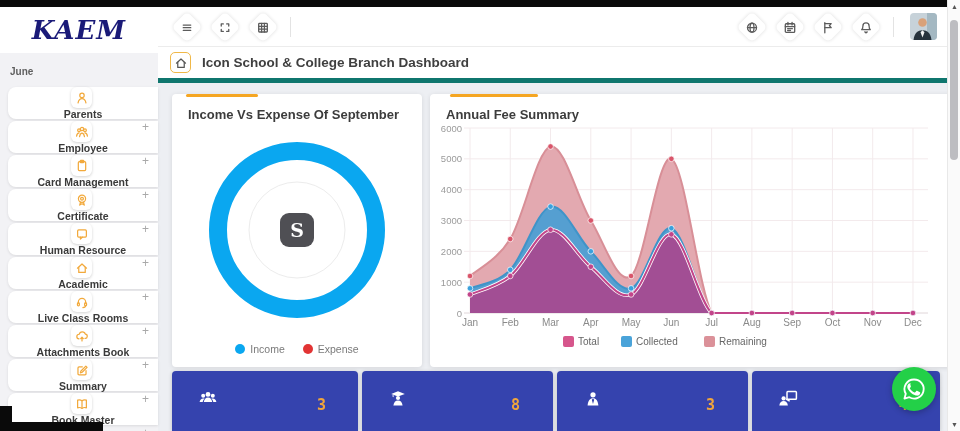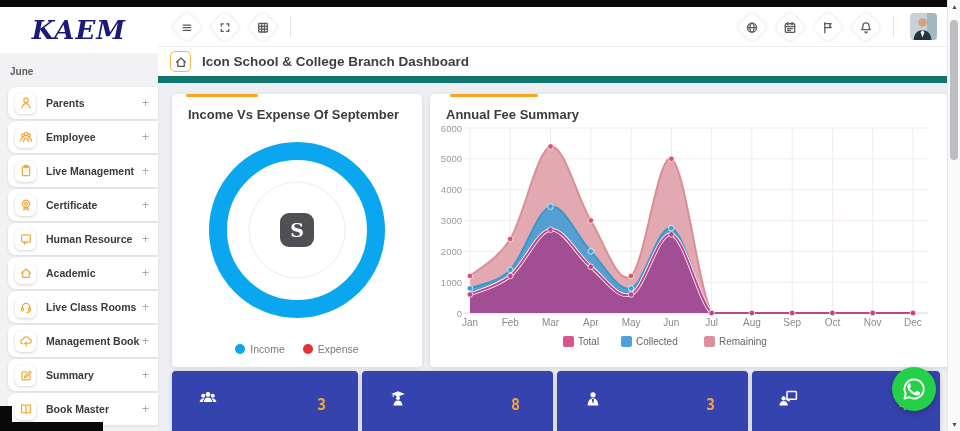--- a/index.html
+++ b/index.html
@@ -20,21 +20,21 @@
   .corner-a{position:absolute;left:0;top:406px;width:12px;height:25px;background:#0a0a0a;}
   .corner-b{position:absolute;left:0;top:422px;width:103px;height:9px;background:#0a0a0a;}
 
   
   .sidebar{position:absolute;left:0;top:7px;width:158px;height:424px;background:#f2f2f5;}
   .logo-area{height:46px;background:#fff;display:flex;align-items:center;justify-content:center;
     font-family:"DejaVu Serif",serif;font-style:italic;font-weight:bold;font-size:26px;
     color:var(--logo-navy);letter-spacing:1px;}
   .main-label{font-size:10px;font-weight:bold;color:#5f5f5f;margin:13px 0 10px 10px;}
   .menu-item{height:32px;margin:0 0 2px 8px;background:#fff;border-radius:8px 0 0 8px;
-    display:flex;align-items:center;box-shadow:0 1px 3px rgba(0,0,0,.10);cursor:pointer;}
+    display:flex;align-items:center;box-shadow:0 1px 3px rgba(0,0,0,.10);cursor:pointer;flex-direction:column;}
   .icon-tile{width:21px;height:21px;margin:0 10px 0 7px;border-radius:6px;background:#fff;
     box-shadow:0 1px 3px rgba(0,0,0,.18);display:flex;align-items:center;justify-content:center;
     color:var(--sidebar-icon);flex:none;}
   .icon-tile svg{width:14px;height:14px;}
   .menu-item .lbl{font-size:10.5px;font-weight:bold;color:#3a3a3a;white-space:nowrap;}
   .menu-item .plus{margin-left:auto;margin-right:9px;color:#a9a9a9;font-size:12px;}
 
   
   .topbar{position:absolute;left:158px;top:7px;width:789px;height:40px;background:#fff;
     border-bottom:1px solid #ececec;display:flex;align-items:center;padding:0 10px;}
@@ -46,21 +46,21 @@
   .search-wrap{position:relative;margin-left:8px;flex:none;}
   .search-wrap input{width:155px;height:24px;border:1px solid #e0e0e0;border-radius:4px;
     font-size:10.5px;color:#666;padding:0 26px 0 9px;outline:none;font-family:inherit;}
   .search-wrap input::placeholder{color:#a9a9a9;}
   .search-ic{position:absolute;right:6px;top:4px;width:15px;height:15px;color:#9a9a9a;}
   .tb-right{margin-left:auto;display:flex;align-items:center;}
   .avatar{width:27px;height:27px;border-radius:4px;overflow:hidden;margin-left:8px;cursor:pointer;flex:none;}
 
   
   .breadcrumb{position:absolute;left:158px;top:47px;width:789px;height:36px;background:#fff;
-    border-bottom:7px solid #0f766e;display:flex;align-items:center;padding:0 12px;}
+    border-bottom:5px solid #0f766e;display:flex;align-items:center;padding:0 12px;}
   .home-tile{width:21px;height:21px;border:1px solid #f0b848;border-radius:5px;background:#fff;
     display:flex;align-items:center;justify-content:center;color:#555;cursor:pointer;flex:none;}
   .home-tile svg{width:14px;height:14px;}
   .bc-title{margin-left:11px;font-size:13.5px;color:#3f3f3f;font-weight:bold;}
 
   
   .card{position:absolute;background:#fff;border-radius:4px;box-shadow:0 1px 5px rgba(0,0,0,.10);}
   .card .accent{position:absolute;top:0;height:3px;background:var(--accent-orange);border-radius:2px;}
   .card .ttl{padding:13px 16px 0 16px;font-size:13px;font-weight:bold;color:#3c3c3c;}
   #income-card{left:172px;top:94px;width:250px;height:273px;}
@@ -130,21 +130,21 @@
       </div>
       <div class="menu-item">
         <span class="icon-tile">
           <svg class="icon-svg" viewBox="0 0 16 16">
             <g fill="none" stroke="currentColor" stroke-width="1.4" stroke-linecap="round" stroke-linejoin="round">
               <rect x="3.8" y="3" width="8.4" height="10.2" rx="1.2"></rect>
               <rect x="6" y="1.6" width="4" height="2.6" rx="0.8"></rect>
             </g>
           </svg>
         </span>
-        <span class="lbl">Live Management</span>
+        <span class="lbl">Card Management</span>
         <span class="plus">+</span>
       </div>
       <div class="menu-item">
         <span class="icon-tile">
           <svg class="icon-svg" viewBox="0 0 16 16">
             <g fill="none" stroke="currentColor" stroke-width="1.4" stroke-linecap="round" stroke-linejoin="round">
               <circle cx="8" cy="6.6" r="4.1"></circle>
               <circle cx="8" cy="6.6" r="1.6"></circle>
               <path d="M6.3 10.4l-.9 3.4 2.6-1.6 2.6 1.6-.9-3.4"></path>
             </g>
@@ -193,21 +193,21 @@
       </div>
       <div class="menu-item">
         <span class="icon-tile">
           <svg class="icon-svg" viewBox="0 0 16 16">
             <g fill="none" stroke="currentColor" stroke-width="1.4" stroke-linecap="round" stroke-linejoin="round">
               <path d="M4.6 11.2a2.6 2.6 0 0 1 .2-5.2 3.6 3.6 0 0 1 7-.1 2.4 2.4 0 0 1-.4 4.8"></path>
               <path d="M8 13.6V9.6M6.5 11L8 9.4 9.5 11"></path>
             </g>
           </svg>
         </span>
-        <span class="lbl">Management Book</span>
+        <span class="lbl">Attachments Book</span>
         <span class="plus">+</span>
       </div>
       <div class="menu-item">
         <span class="icon-tile">
           <svg class="icon-svg" viewBox="0 0 16 16">
             <g fill="none" stroke="currentColor" stroke-width="1.4" stroke-linecap="round" stroke-linejoin="round">
               <path d="M12.6 8.6v3.8a1.2 1.2 0 0 1-1.2 1.2H4.6a1.2 1.2 0 0 1-1.2-1.2V5.6a1.2 1.2 0 0 1 1.2-1.2h3.8"></path>
               <path d="M6.8 9.2l5.6-5.6 1.4 1.4-5.6 5.6-2 .6z"></path>
             </g>
           </svg>

